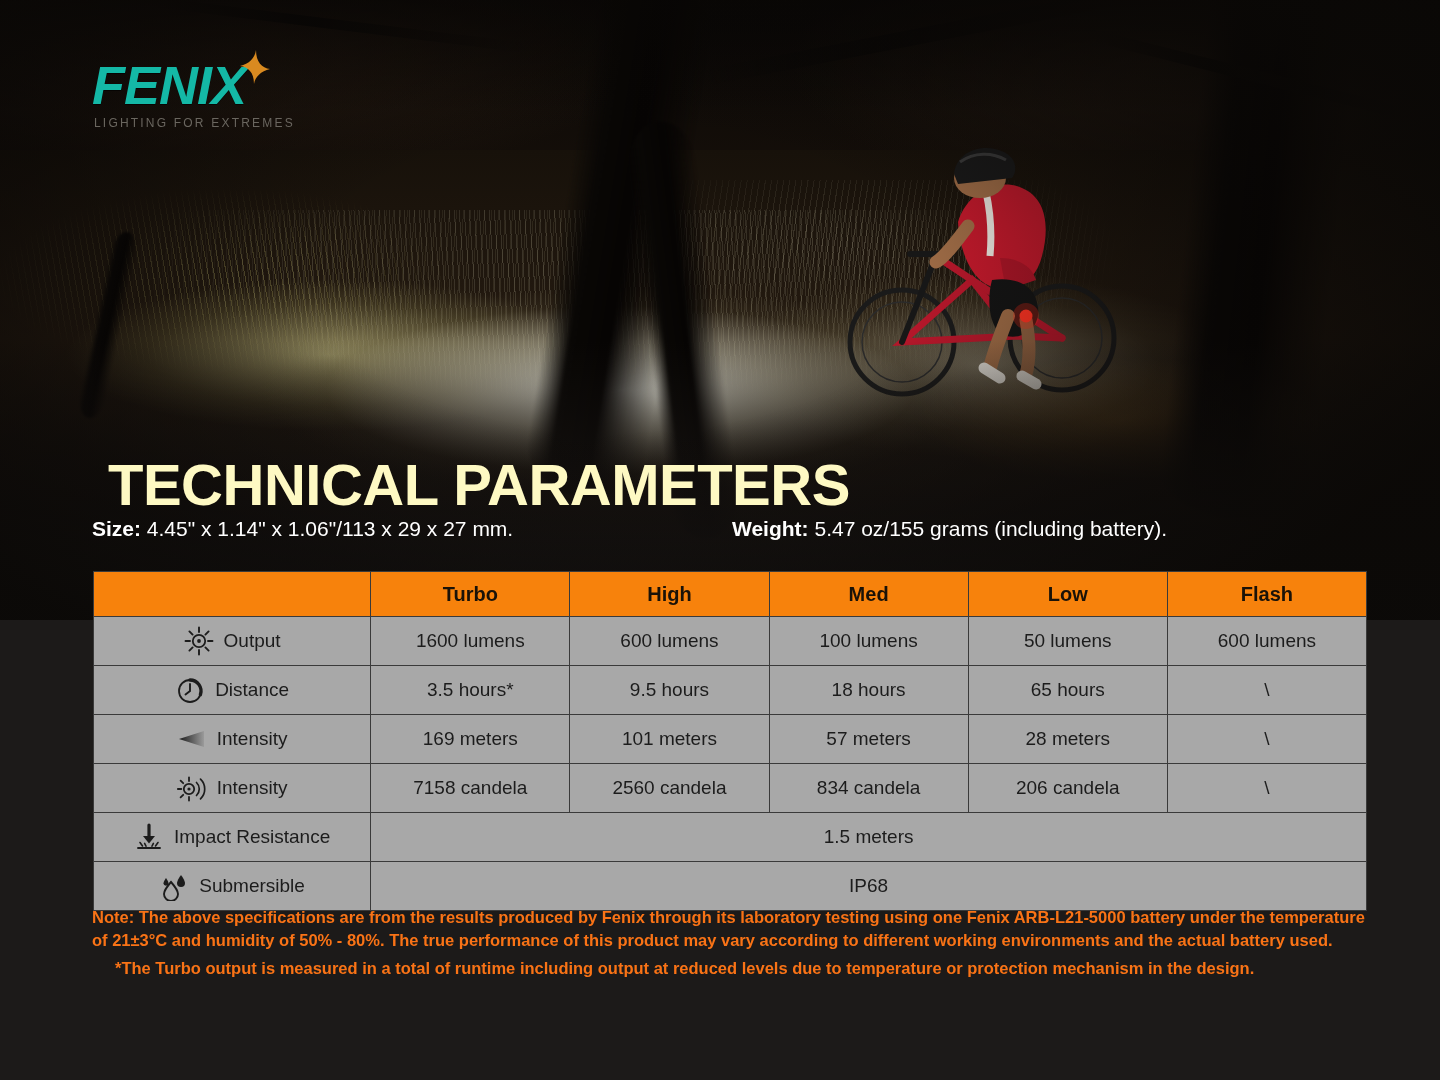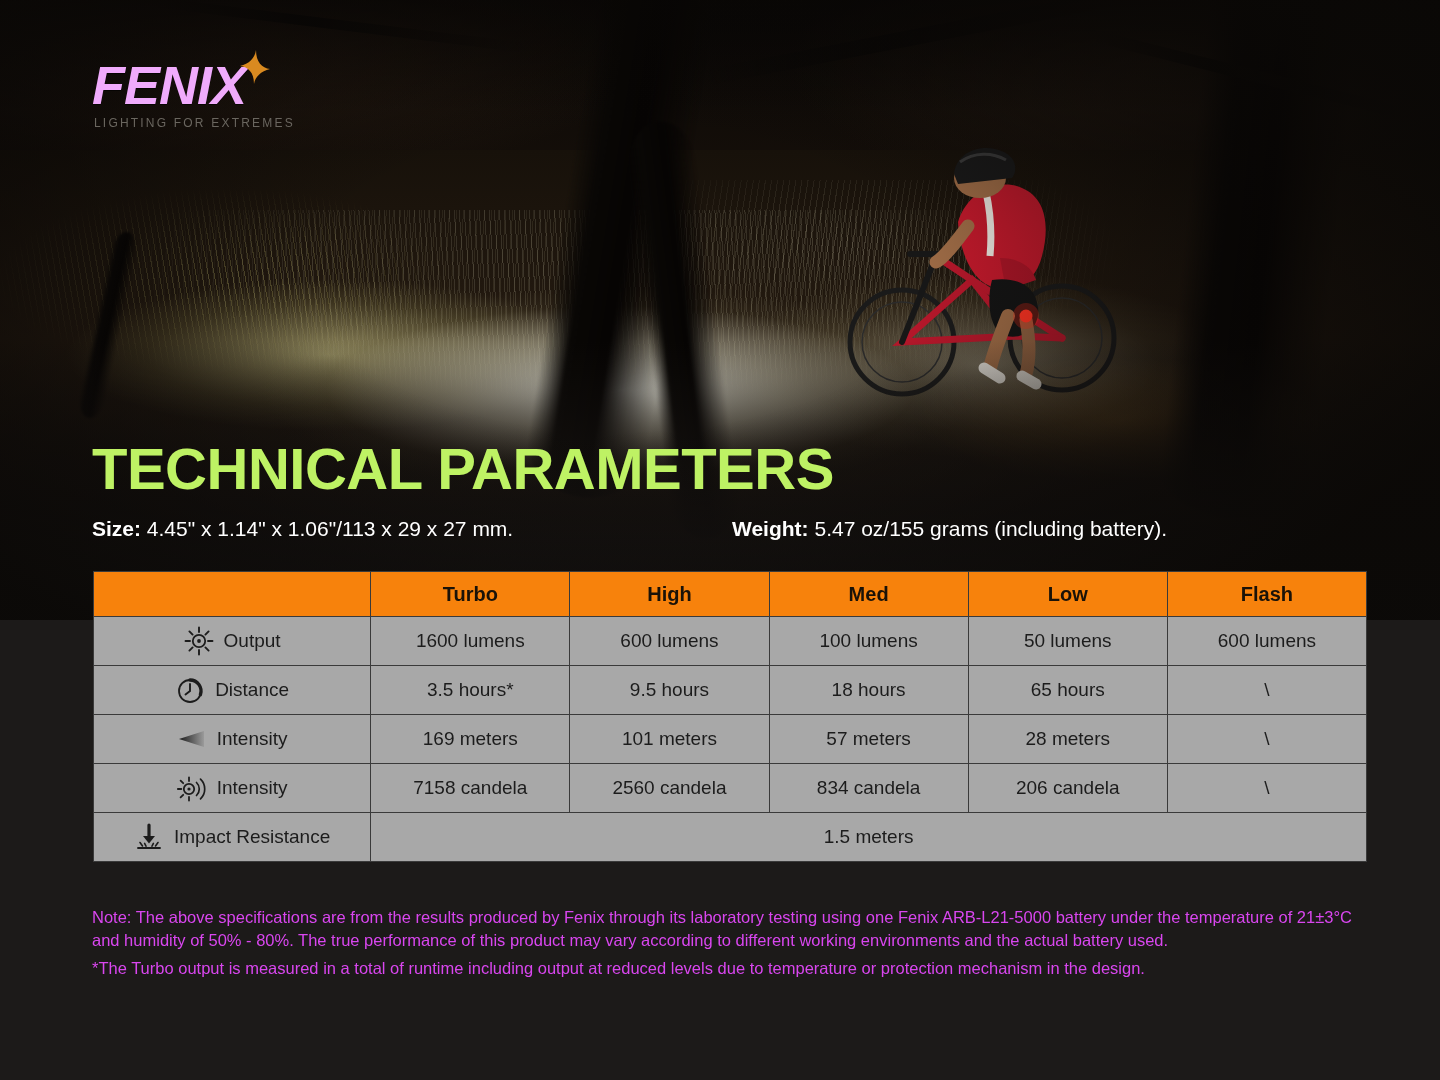--- a/index.html
+++ b/index.html
@@ -99,21 +99,21 @@
   .cyclist svg { display: block; }
 
   
   .logo { position: absolute; left: 92px; top: 58px; width: 300px; height: 90px; }
   .logo-word {
     font-family: "Liberation Sans", sans-serif;
     font-weight: bold;
     font-style: italic;
     font-size: 54px;
     letter-spacing: -1px;
-    color: #f0abfc;
+    color: #14b8a6;
     line-height: 1;
     margin: 0;
     text-shadow: 0 1px 0 rgba(0,0,0,0.6);
   }
   .logo-tag {
     font-family: "Liberation Sans", sans-serif;
     font-size: 12px;
     letter-spacing: 2.2px;
     color: #6a665f;
     margin: 4px 0 0 2px;
@@ -122,24 +122,24 @@
     position: absolute;
     left: 148px; top: -8px;
     width: 30px; height: 34px;
     color: #d98a20;
   }
 
   
   .title {
     position: absolute;
     left: 92px; top: 440px;
-    margin: 0;
+    margin: 16px;
     font-size: 58px;
     font-weight: bold;
-    color: #bef264;
+    color: #fef9c3;
     letter-spacing: -0.5px;
     line-height: 1;
   }
   .sizerow {
     position: absolute;
     left: 92px; top: 517px;
     width: 1290px;
     height: 30px;
     color: #ffffff;
     font-size: 21px;
@@ -193,26 +193,27 @@
     margin-right: 10px;
   }
   .row-label .lbl { vertical-align: middle; }
   .merged { font-size: 19px; }
 
   
   .notes {
     position: absolute;
     left: 92px; top: 906px;
     width: 1288px;
-    color: #d946ef;
+    color: #f97316;
     font-size: 16.5px;
     line-height: 1.42;
+    font-weight: bold;
   }
   .notes p { margin: 0; }
-  .notes .star-line { margin-top: 4px; }
+  .notes .star-line { margin-top: 4px; margin-left: 23px; }
 </style>
 </head>
 <body>
 
 <div id="page">
 
   <div class="photo">
     <div class="ph-layer sky"></div>
     <div class="ph-layer ground"></div>
     <div class="ph-layer grass"></div>
@@ -421,20 +422,32 @@
                   <path d="M21.5 24 L24 20.5"></path>
                 <path d="M12 24.2 L10.6 21.4"></path>
                   <path d="M18 24.2 L19.4 21.4"></path>
               </g>
             </svg>
           </span><span class="lbl">Impact Resistance</span>
         </td>
         <td class="merged" colspan="5">1.5 meters</td>
       </tr>
 
+      <tr>
+        <td class="row-label">
+          <span class="ic">
+            <svg width="30" height="30" viewBox="0 0 30 30">
+              <path d="M12 11 C12 11 19 19 19 23 A7 7 0 0 1 5 23 C5 19 12 11 12 11 Z" fill="none" stroke="#1c1c1c" stroke-width="1.9"></path>
+              <path d="M22 4 C22 4 26 9.5 26 12 A4 4 0 0 1 18 12 C18 9.5 22 4 22 4 Z" fill="#1c1c1c"></path>
+              <path d="M7 7 C7 7 9.5 10.6 9.5 12.2 A2.5 2.5 0 0 1 4.5 12.2 C4.5 10.6 7 7 7 7 Z" fill="#1c1c1c"></path>
+            </svg>
+          </span><span class="lbl">Submersible</span>
+        </td>
+        <td class="merged" colspan="5">IP68</td>
+      </tr>
     </tbody>
   </table>
 
   <div class="notes">
     <p>Note: The above specifications are from the results produced by Fenix through its laboratory testing using one Fenix ARB-L21-5000 battery under the temperature of 21±3°C and humidity of 50% - 80%. The true performance of this product may vary according to different working environments and the actual battery used.</p>
     <p class="star-line">*The Turbo output is measured in a total of runtime including output at reduced levels due to temperature or protection mechanism in the design.</p>
   </div>
 
 </div>
 

